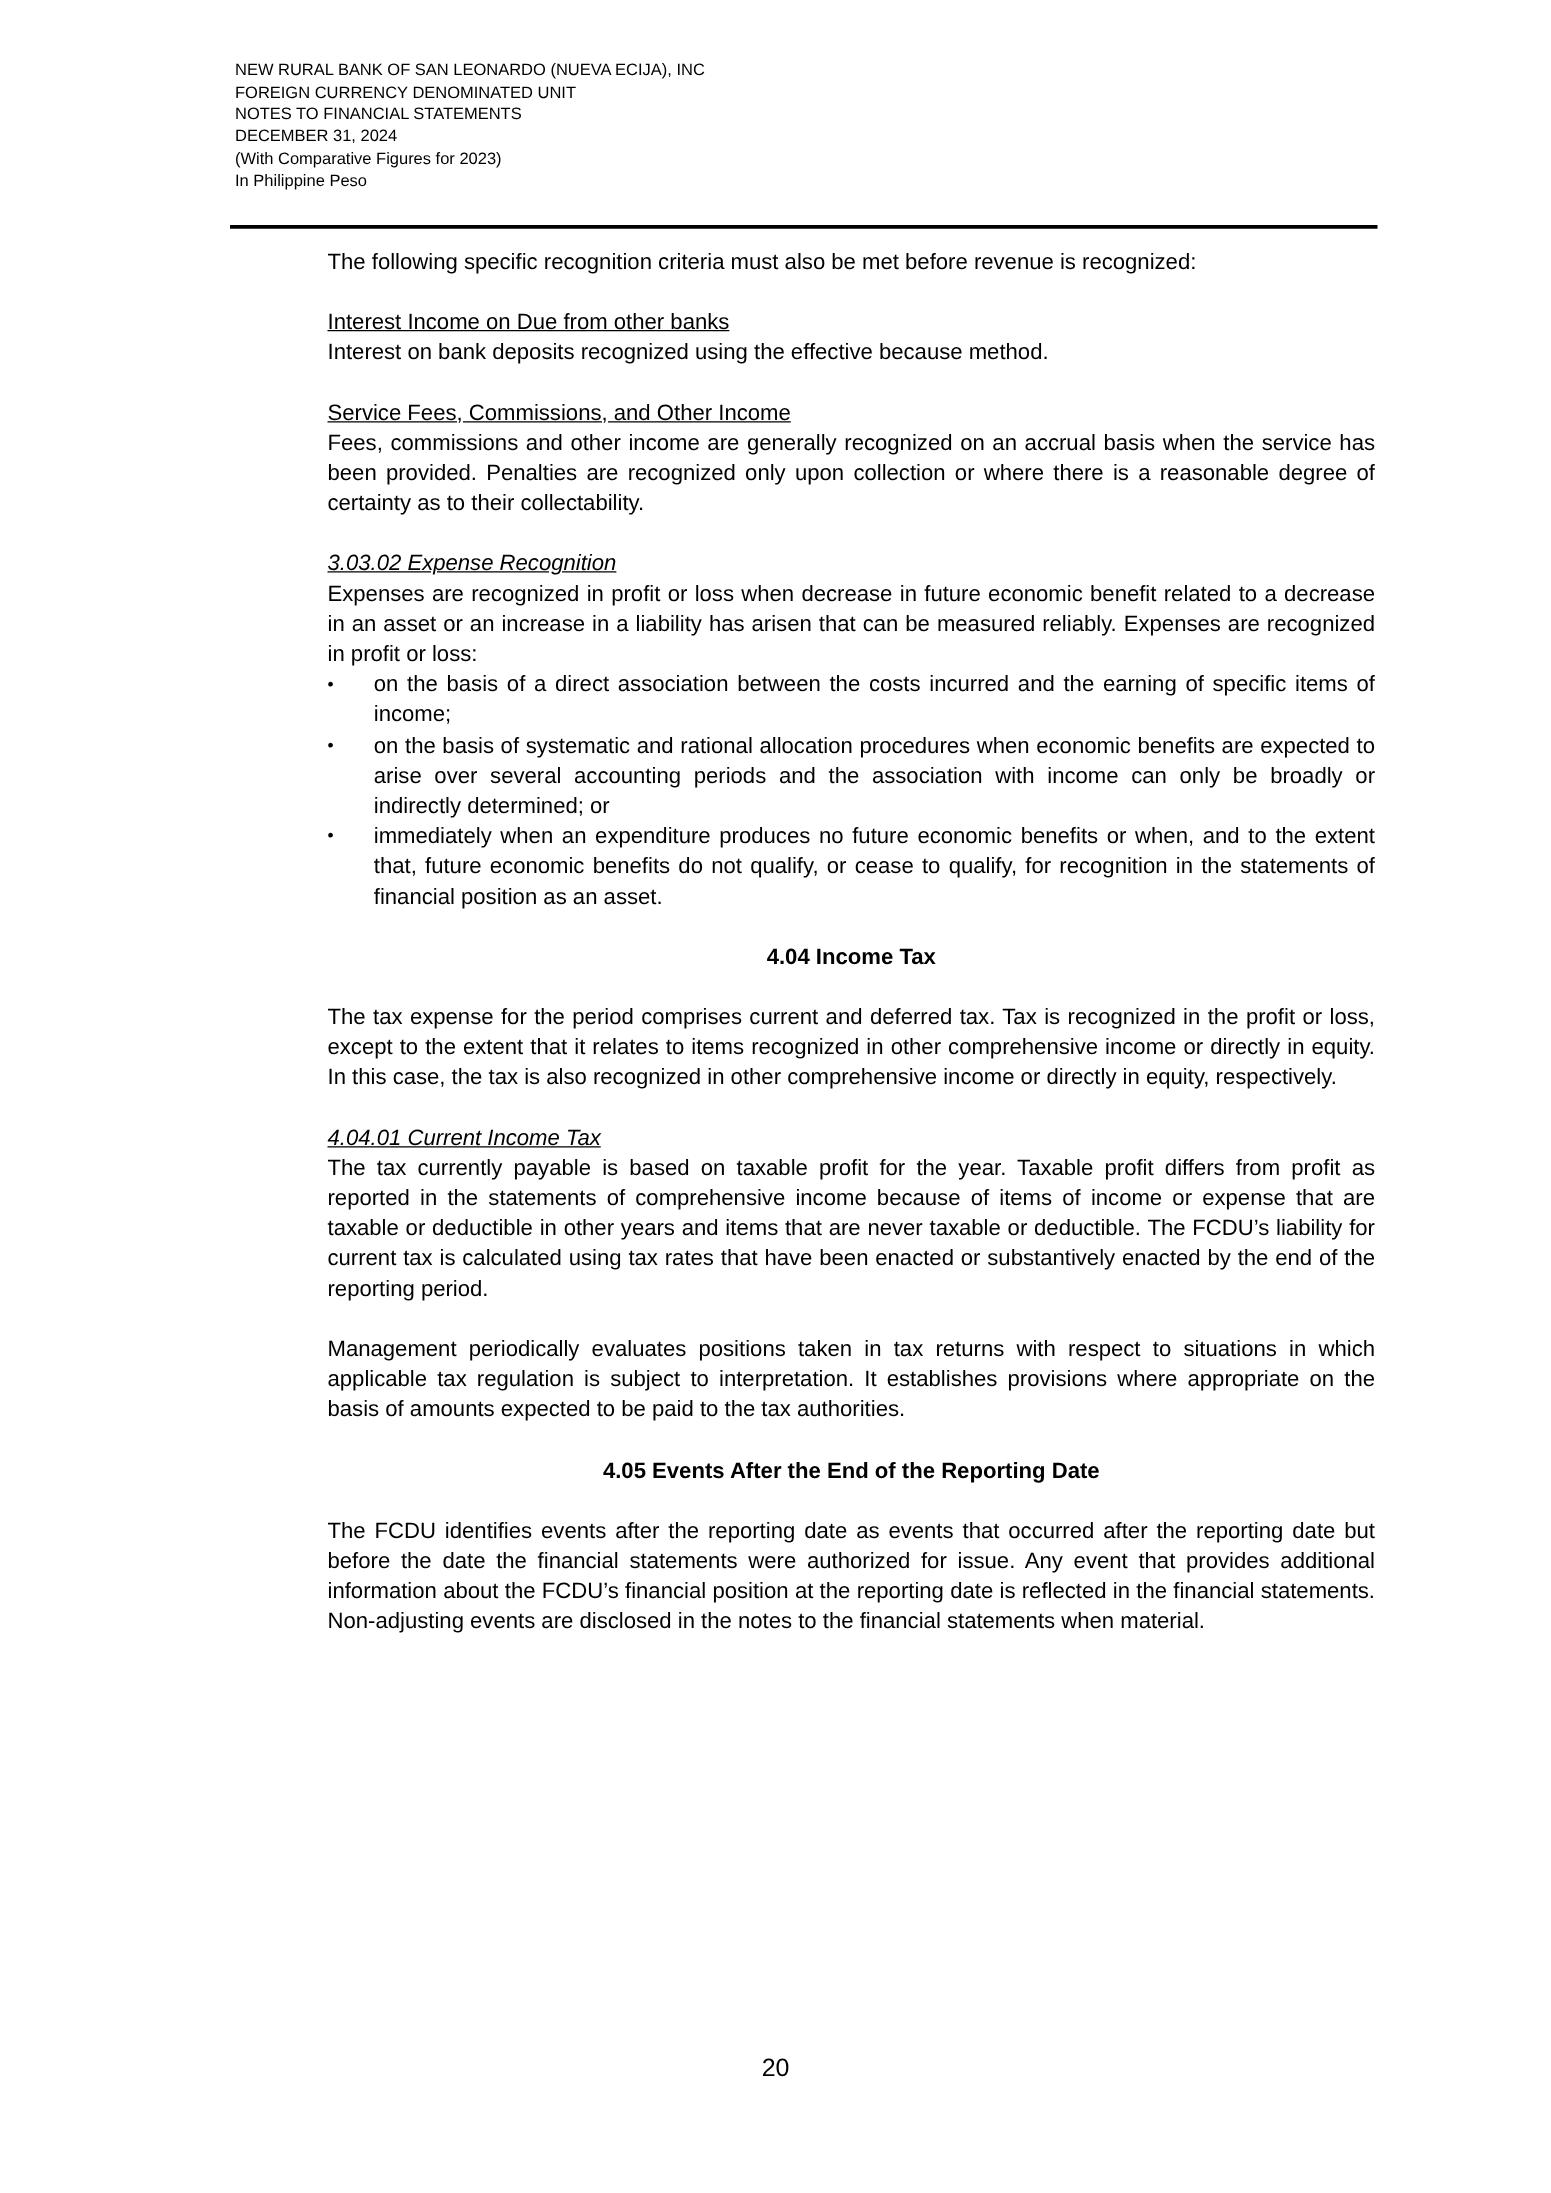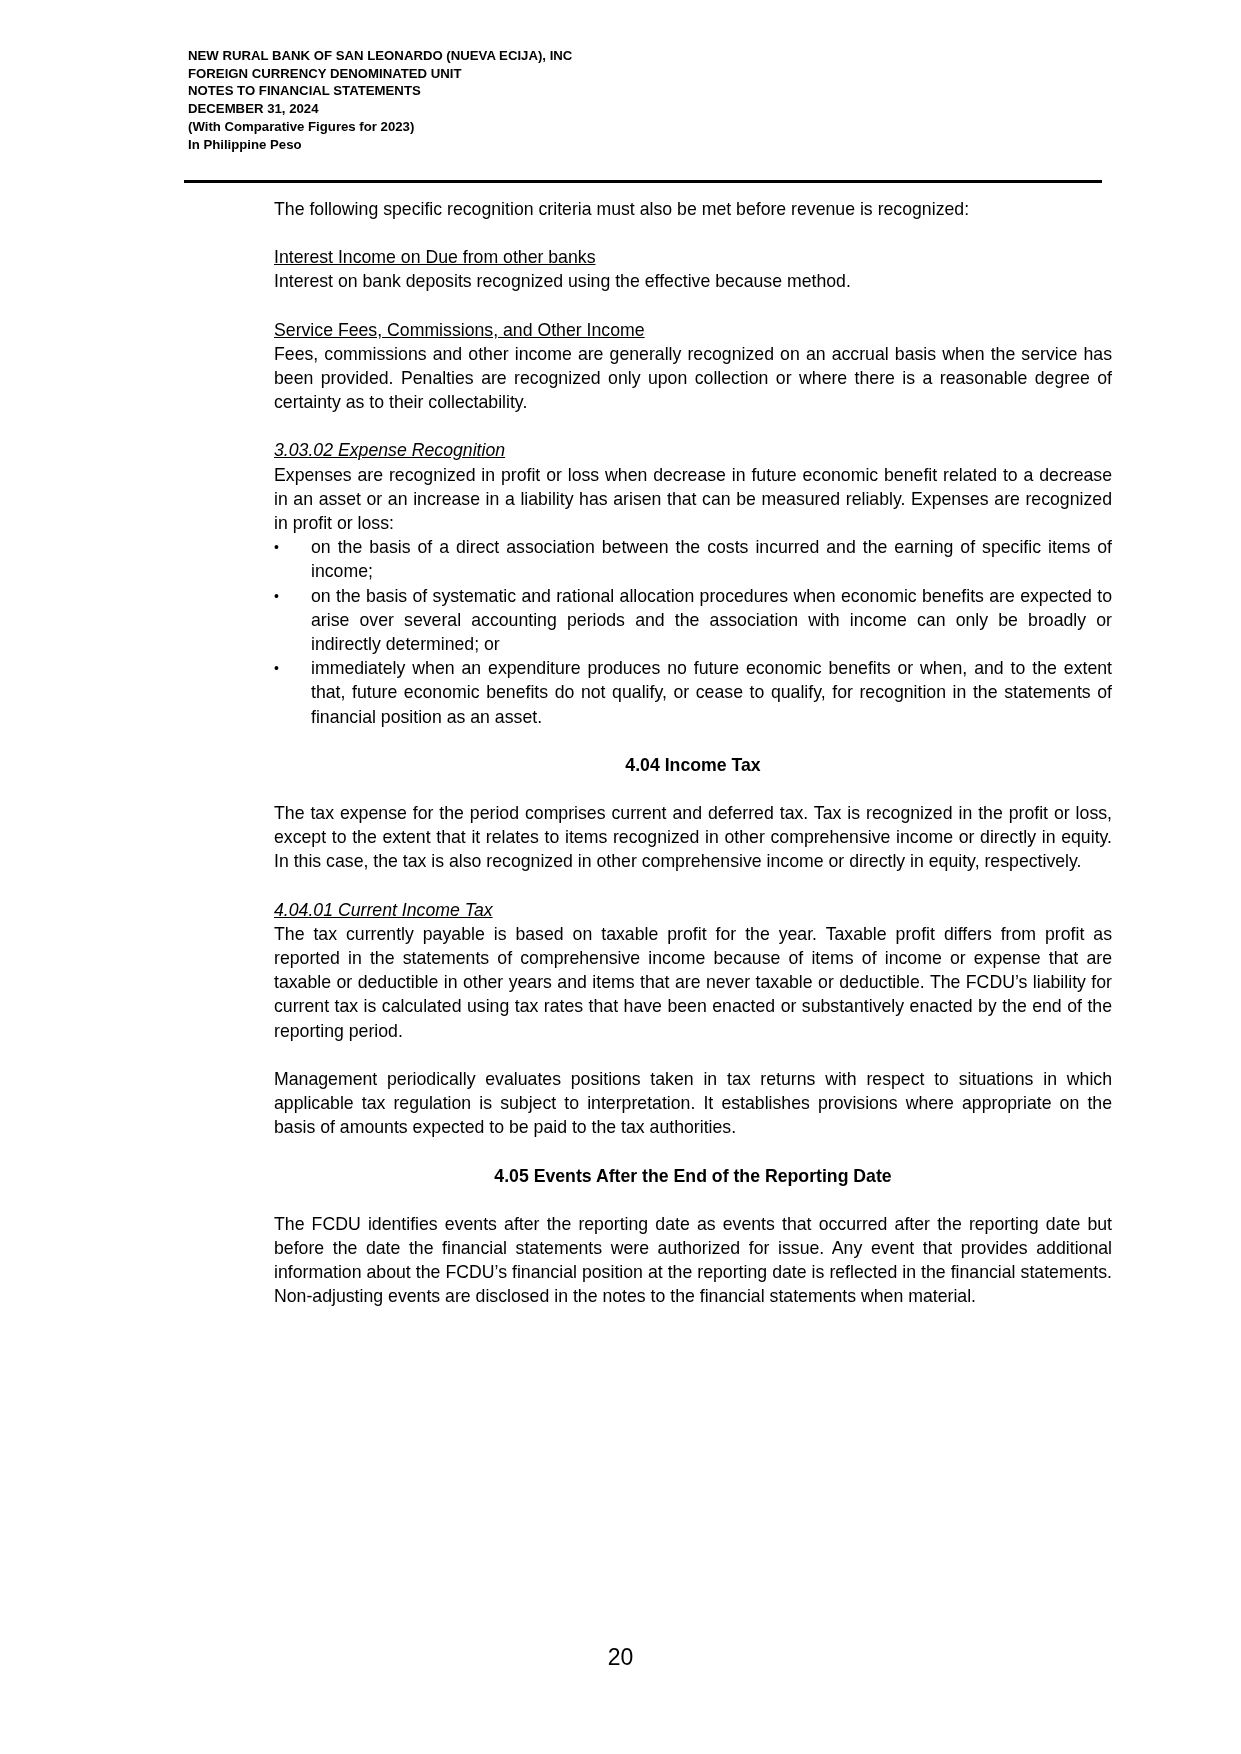--- a/index.html
+++ b/index.html
@@ -1,29 +1,29 @@
 <!DOCTYPE html>
 <html><head>
   <meta charset="utf-8">
   <style>
     html, body { margin: 0; padding: 0; background: #ffffff; }
     body { width: 1241px; height: 1754px; position: relative; overflow: hidden; color: #000; font-family: "Liberation Sans", sans-serif; }
-    .header { position: absolute; left: 188px; top: 47px; font-size: 13.2px; font-weight: bold; line-height: 17.7px; }
+    .header { position: absolute; left: 188px; top: 47px; font-size: 13.2px; font-weight: normal; line-height: 17.7px; }
     .header div { white-space: nowrap; }
     .rule { position: absolute; left: 184px; top: 180px; width: 918px; height: 3px; background: #000; }
-    .content { position: absolute; left: 274px; top: 197px; width: 838px; font-size: 17.7px; line-height: 24.2px; }
+    .content { position: absolute; left: 262px; top: 197px; width: 838px; font-size: 17.7px; line-height: 24.2px; }
     .p { text-align: justify; margin: 0; }
     .gap { height: 24px; }
     .u { text-decoration: underline; }
     .ui { text-decoration: underline; font-style: italic; }
     .h { font-weight: bold; text-align: center; }
     ul.bullets { list-style: none; margin: 0; padding: 0; }
     ul.bullets li { position: relative; padding-left: 37px; text-align: justify; }
     ul.bullets li .bullet { position: absolute; left: 0; top: 0; width: 37px; font-size: 14px; }
-    .page-num { position: absolute; left: 0; width: 1241px; top: 1644px; text-align: center; font-size: 23px; }
+    .page-num { position: absolute; left: 0; width: 1241px; top: 1644px; text-align: center; font-size: 20px; }
   </style>
 </head>
 <body>
 
 <div class="header">
   <div>NEW RURAL BANK OF SAN LEONARDO (NUEVA ECIJA), INC</div>
   <div>FOREIGN CURRENCY DENOMINATED UNIT</div>
   <div>NOTES TO FINANCIAL STATEMENTS</div>
   <div>DECEMBER 31, 2024</div>
   <div>(With Comparative Figures for 2023)</div>

